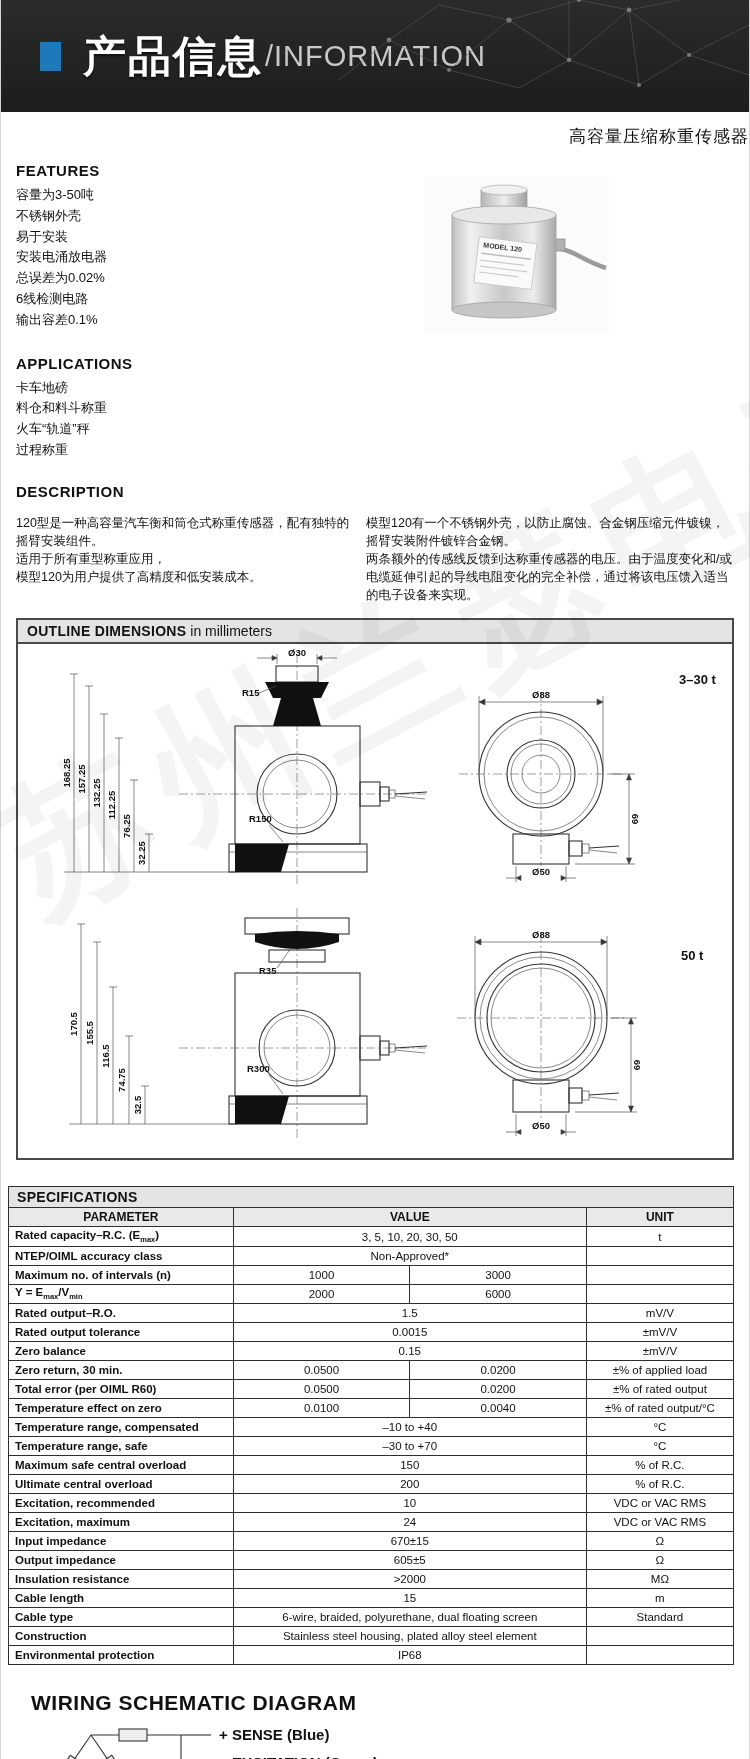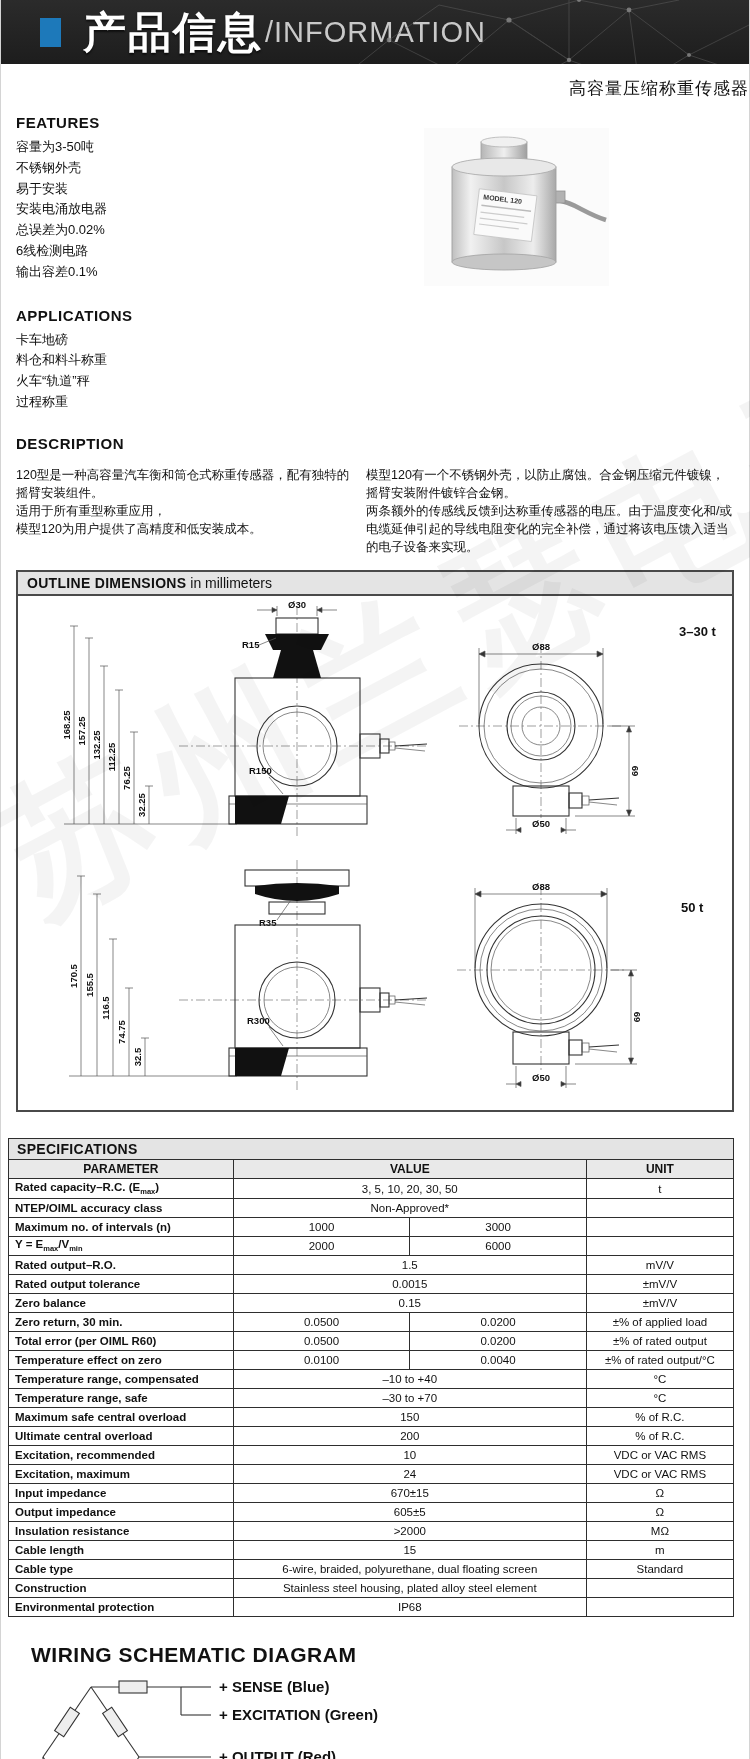--- a/index.html
+++ b/index.html
@@ -1,20 +1,20 @@
 <!DOCTYPE html>
 <html><head>
 <meta charset="utf-8">
 <style>
   html,body{margin:0;padding:0;background:#fff;}
   body{width:750px;height:1759px;overflow:hidden;font-family:"Liberation Sans","DejaVu Sans",sans-serif;color:#111;position:relative;}
   .page{width:748px;height:100%;border-left:1px solid #d4d4d4;border-right:1px solid #d4d4d4;position:relative;background:#fff;}
 
   
-  .hdr{height:64px;background:linear-gradient(#2b2b2b,#1d1d1d);position:relative;overflow:hidden;display:flex;align-items:center;}
+  .hdr{height:112px;background:linear-gradient(#2b2b2b,#1d1d1d);position:relative;overflow:hidden;display:flex;align-items:center;}
   .hdr-sq{width:21px;height:29px;background:#1d79ba;margin-left:39px;flex:0 0 auto;}
   .hdr-zh{color:#fff;font-size:43px;font-weight:bold;letter-spacing:2px;margin-left:22px;line-height:1;text-shadow:0 2px 2px rgba(0,0,0,.6);}
   .hdr-en{color:#c9c9c9;font-size:29px;margin-left:2px;letter-spacing:1px;line-height:1;}
   .hdr svg{position:absolute;right:0;top:0;}
 
   
   .wm{position:absolute;left:-40px;top:560px;width:900px;font-size:150px;font-weight:bold;color:rgba(0,0,0,0.045);transform:rotate(-28deg);transform-origin:center;letter-spacing:18px;pointer-events:none;z-index:5;white-space:nowrap;}
 
   
   .ptitle{text-align:right;font-size:17px;font-weight:normal;margin:13px 0 4px 0;letter-spacing:1px;}

